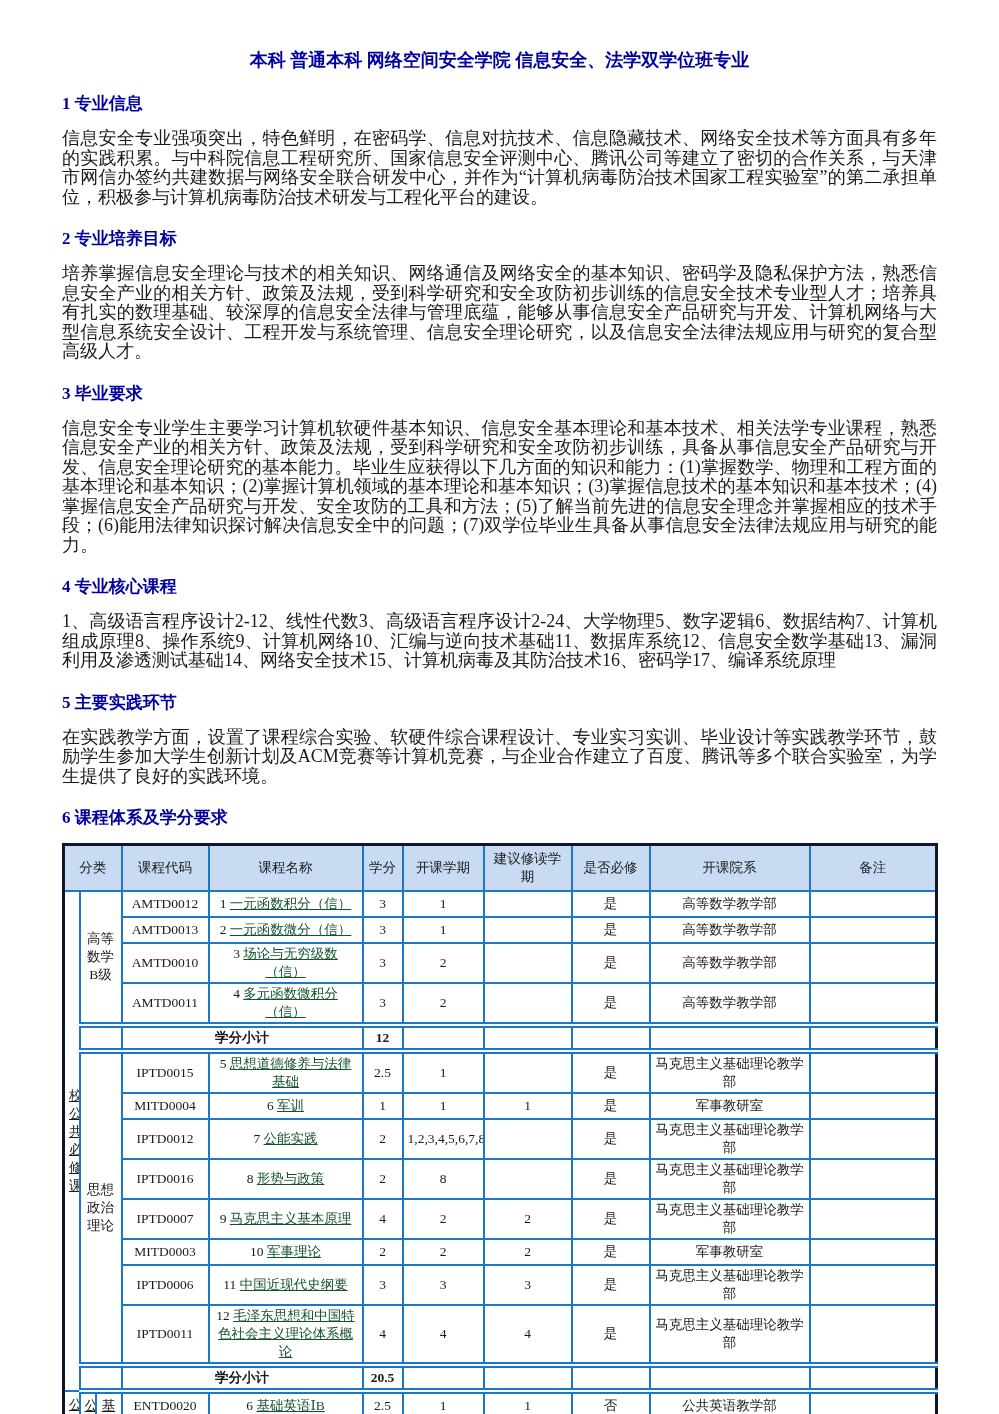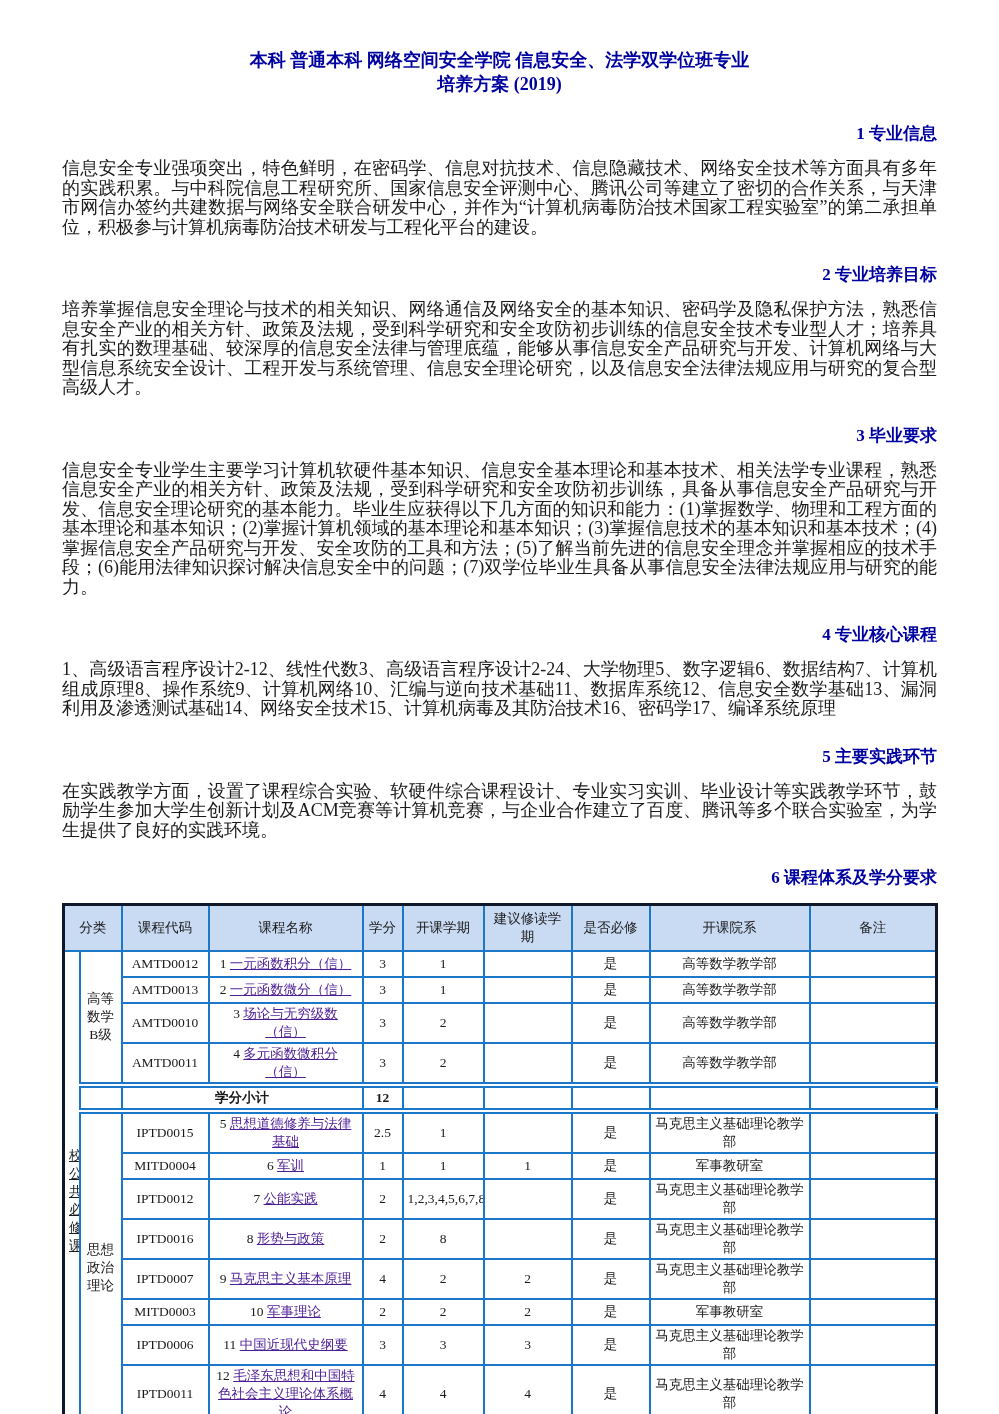--- a/index.html
+++ b/index.html
@@ -16,22 +16,21 @@
     color: #0000a0;
     font-weight: bold;
     font-size: 18px;
     line-height: 24px;
     margin: 0 0 8px 0;
   }
   .sec-heading {
     color: #0000a0;
     font-weight: bold;
     font-size: 17px;
-    margin: 26px 0 14px 0;
-    text-align: right;
+    margin: 20px 0 14px 0;
   }
   .sec-body {
     font-size: 18px;
     line-height: 19.5px;
     text-align: justify;
     margin: 0;
   }
 
   table.courses {
     width: 875px;
@@ -61,39 +60,38 @@
     line-height: 19px;
     text-decoration: underline;
   }
   td.cat-sub {
     word-break: break-all;
     text-align: left;
     padding: 1px 2px;
     line-height: 19px;
   }
   a.course-link {
-    color: #4c1d95;
+    color: #14532d;
     text-decoration: underline;
     margin-top: 8px;
   }
   tr.subtotal td {
     border-top: 6px double #1b78c8;
     border-bottom: 6px double #1b78c8;
   }
   .sub-label, .sub-val { font-weight: bold; margin-left: 47px; }
   tr.course-row td { height: 22px; }
 </style>
 </head>
 <body>
 
 <div class="page">
 
   <div class="doc-title">
     <div>本科 普通本科 网络空间安全学院 信息安全、法学双学位班专业</div>
-    <div>培养方案 (2019)</div>
   </div>
 
   <div class="sec-heading">1 专业信息</div>
   <p class="sec-body">信息安全专业强项突出，特色鲜明，在密码学、信息对抗技术、信息隐藏技术、网络安全技术等方面具有多年的实践积累。与中科院信息工程研究所、国家信息安全评测中心、腾讯公司等建立了密切的合作关系，与天津市网信办签约共建数据与网络安全联合研发中心，并作为“计算机病毒防治技术国家工程实验室”的第二承担单位，积极参与计算机病毒防治技术研发与工程化平台的建设。</p>
 
   <div class="sec-heading">2 专业培养目标</div>
   <p class="sec-body">培养掌握信息安全理论与技术的相关知识、网络通信及网络安全的基本知识、密码学及隐私保护方法，熟悉信息安全产业的相关方针、政策及法规，受到科学研究和安全攻防初步训练的信息安全技术专业型人才；培养具有扎实的数理基础、较深厚的信息安全法律与管理底蕴，能够从事信息安全产品研究与开发、计算机网络与大型信息系统安全设计、工程开发与系统管理、信息安全理论研究，以及信息安全法律法规应用与研究的复合型高级人才。</p>
 
   <div class="sec-heading">3 毕业要求</div>
   <p class="sec-body">信息安全专业学生主要学习计算机软硬件基本知识、信息安全基本理论和基本技术、相关法学专业课程，熟悉信息安全产业的相关方针、政策及法规，受到科学研究和安全攻防初步训练，具备从事信息安全产品研究与开发、信息安全理论研究的基本能力。毕业生应获得以下几方面的知识和能力：(1)掌握数学、物理和工程方面的基本理论和基本知识；(2)掌握计算机领域的基本理论和基本知识；(3)掌握信息技术的基本知识和基本技术；(4)掌握信息安全产品研究与开发、安全攻防的工具和方法；(5)了解当前先进的信息安全理念并掌握相应的技术手段；(6)能用法律知识探讨解决信息安全中的问题；(7)双学位毕业生具备从事信息安全法律法规应用与研究的能力。</p>

